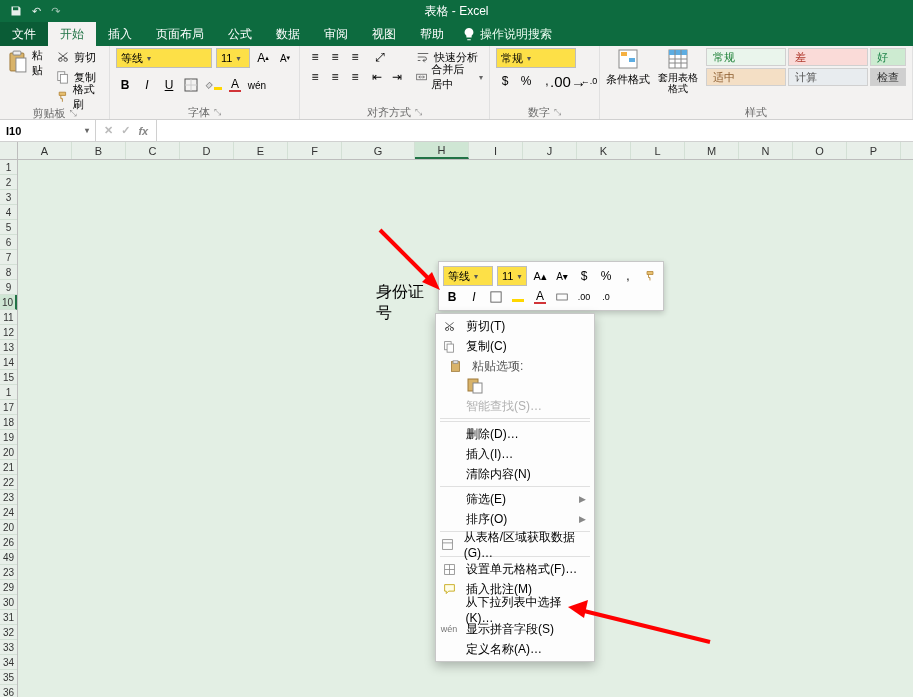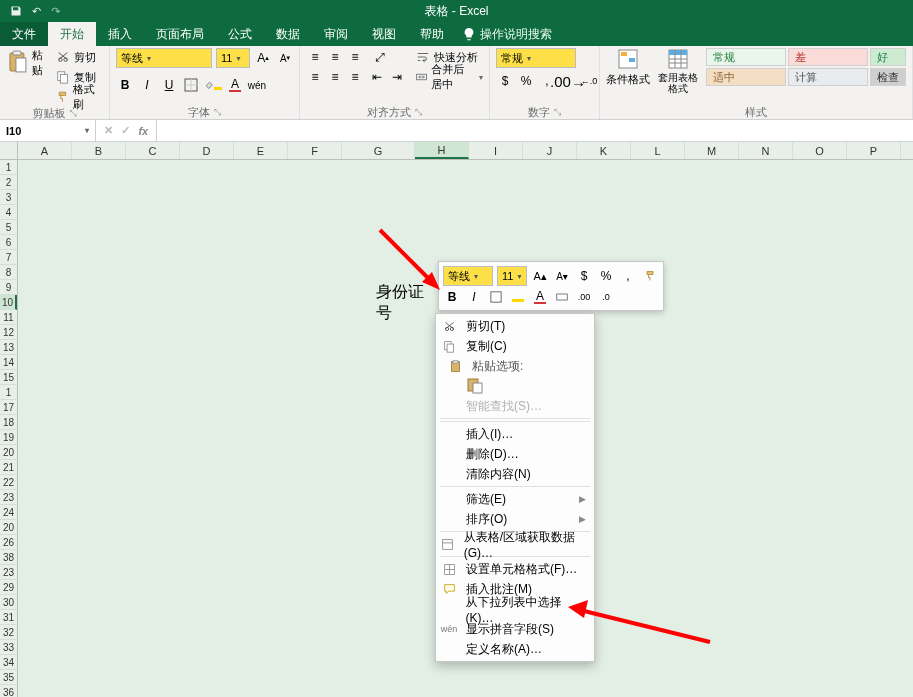--- a/index.html
+++ b/index.html
@@ -370,21 +370,21 @@
       <div class="rh">17</div>
       <div class="rh">18</div>
       <div class="rh">19</div>
       <div class="rh">20</div>
       <div class="rh">21</div>
       <div class="rh">22</div>
       <div class="rh">23</div>
       <div class="rh">24</div>
       <div class="rh">20</div>
       <div class="rh">26</div>
-      <div class="rh">38</div>
+      <div class="rh">49</div>
       <div class="rh">23</div>
       <div class="rh">29</div>
       <div class="rh">30</div>
       <div class="rh">31</div>
       <div class="rh">32</div>
       <div class="rh">33</div>
       <div class="rh">34</div>
       <div class="rh">35</div>
       <div class="rh">36</div>
     </div>
@@ -479,25 +479,25 @@
       </span>
   </div>
   <div class="ctx-item disabled">
     <span class="ctx-ic"></span>
       <span>智能查找(S)…</span>
   </div>
   <div class="ctx-sep"></div>
   <div class="ctx-sep"></div>
   <div class="ctx-item">
       <span class="ctx-ic"></span>
+      <span>删除(D)…</span>
+    </div>
+  <div class="ctx-item">
+      <span class="ctx-ic"></span>
       <span>插入(I)…</span>
-    </div>
-  <div class="ctx-item">
-      <span class="ctx-ic"></span>
-      <span>删除(D)…</span>
     </div>
   <div class="ctx-item">
       <span class="ctx-ic"></span>
       <span>清除内容(N)</span>
     </div>
   <div class="ctx-sep"></div>
   <div class="ctx-item">
       <span class="ctx-ic"></span>
       <span>筛选(E)</span>
       <span class="ctx-sub">▶</span>

